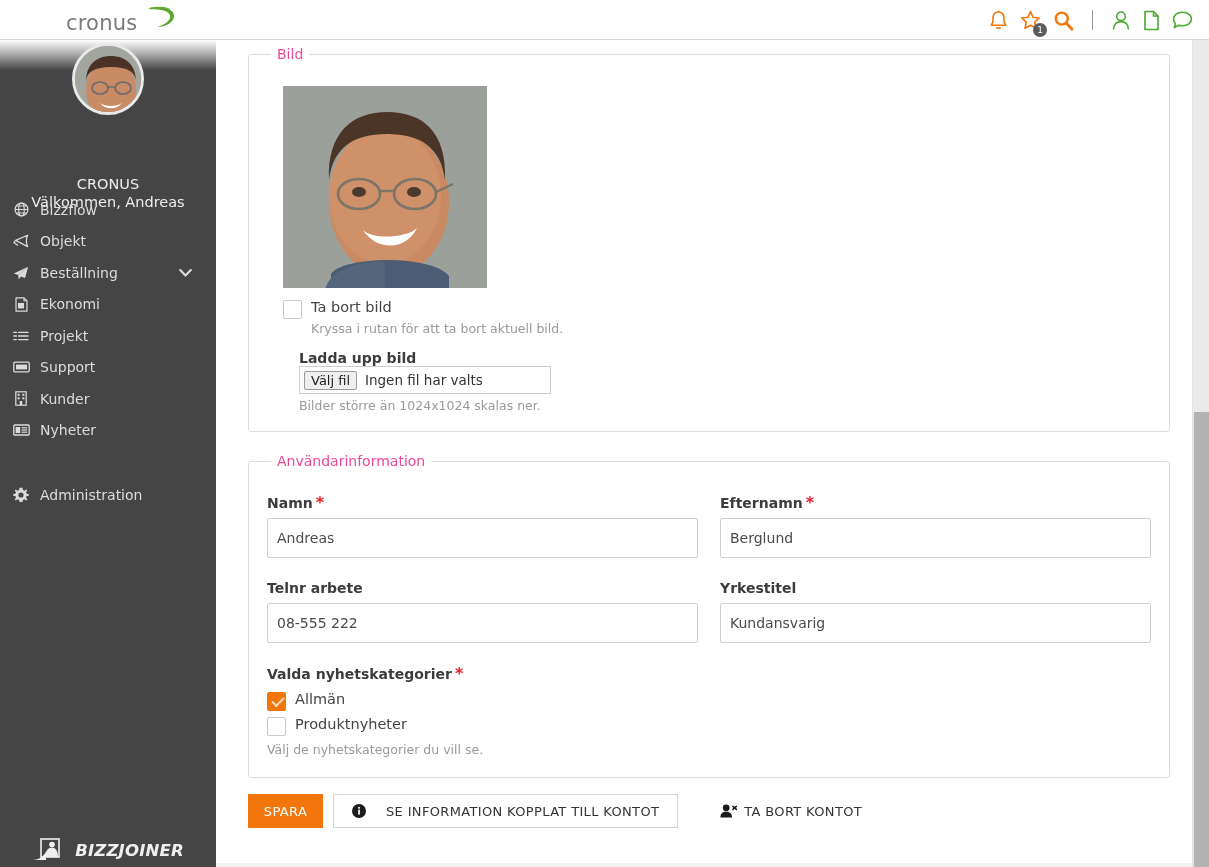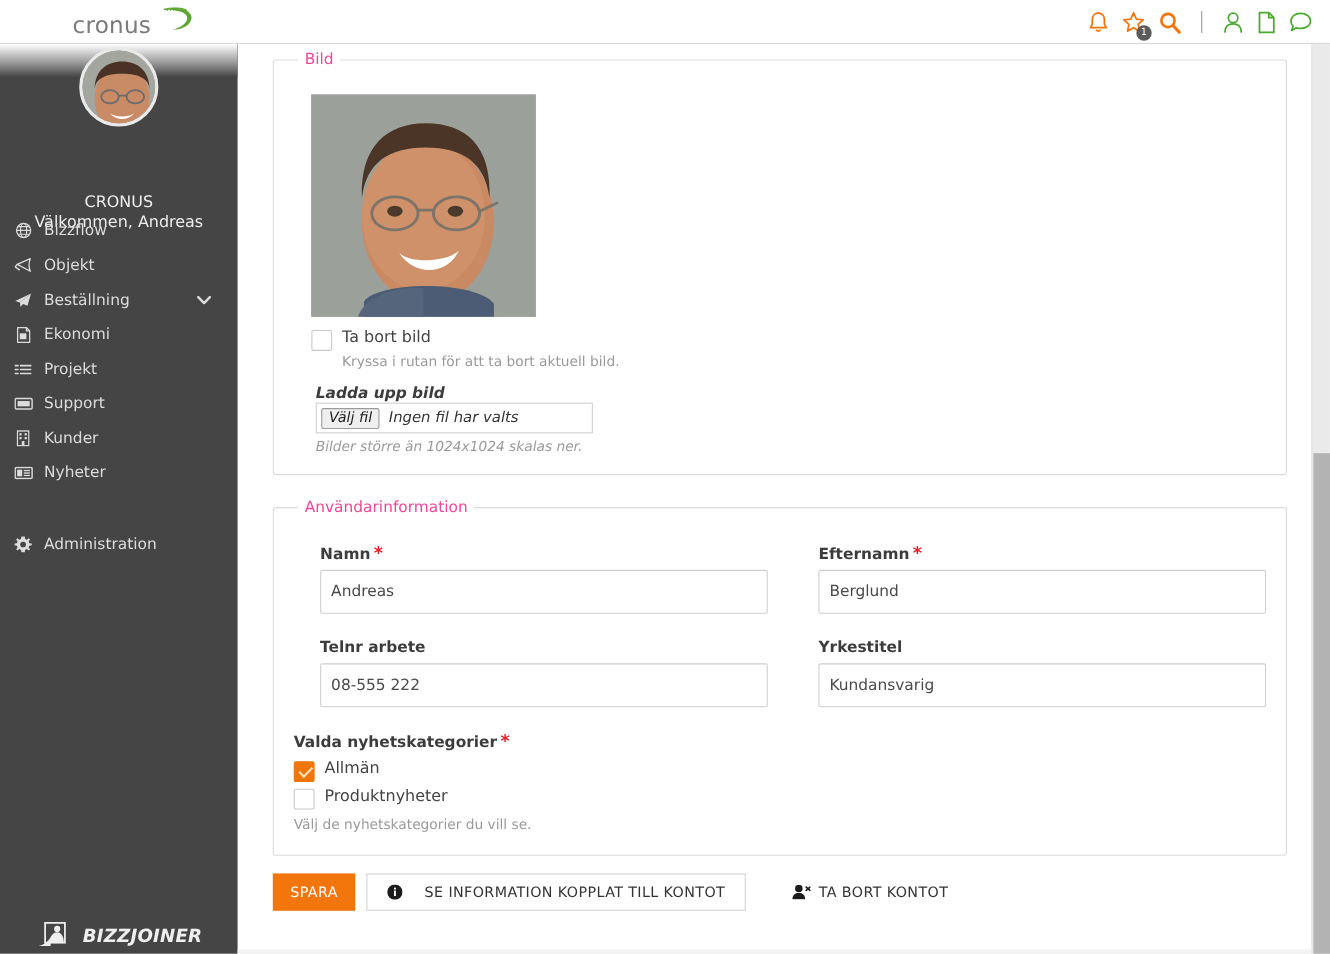--- a/index.html
+++ b/index.html
@@ -148,34 +148,34 @@
   }
   .chklabel { font-size: 14.5px; color: #444; margin-left: 9px; }
   .helper { font-size: 12.5px; color: #9a9a9a; margin-left: 44px; margin-top: 2px; }
 
   .flabel {
     font-size: 14px; color: #3c3c3c; font-weight: bold;
     margin-left: 16px; display: block;
   }
   .req { color: #e8202a; font-weight: bold; margin-left: 3px; }
 
-  .filegroup { margin-left: 20px; margin-top: 6px; font-style: italic; }
+  .filegroup { margin-left: 32px; margin-top: 6px; }
   .fileinput {
     width: 252px; height: 28px; border: 1px solid #cfcfcf; background: #fff;
     display: flex; align-items: center; padding: 0 0 0 4px; cursor: pointer;
   }
   .filebtn {
     border: 1px solid #9c9c9c; background: #efefef; color: #1d1d1d;
     font-size: 13px; padding: 1px 6px; border-radius: 2px;
   }
   .filetxt { font-size: 13.5px; color: #333; margin-left: 8px; }
   .filehint { font-size: 12.5px; color: #9a9a9a; margin-top: 4px; }
 
   .grid2 { display: flex; gap: 22px; margin-top: 6px; }
-  .col { flex: 1 1 0; min-width: 0; margin-left: 24px; }
+  .col { flex: 1 1 0; min-width: 0; }
   .inp {
     width: 100%; height: 40px;
     border: 1px solid #cfcfcf; border-radius: 2px;
     background: #fff;
     font-size: 14px; color: #4a4a4a;
     padding: 0 9px;
     font-family: "DejaVu Sans", "Liberation Sans", sans-serif;
     margin-top: 6px;
     display: flex; align-items: center;
   }

